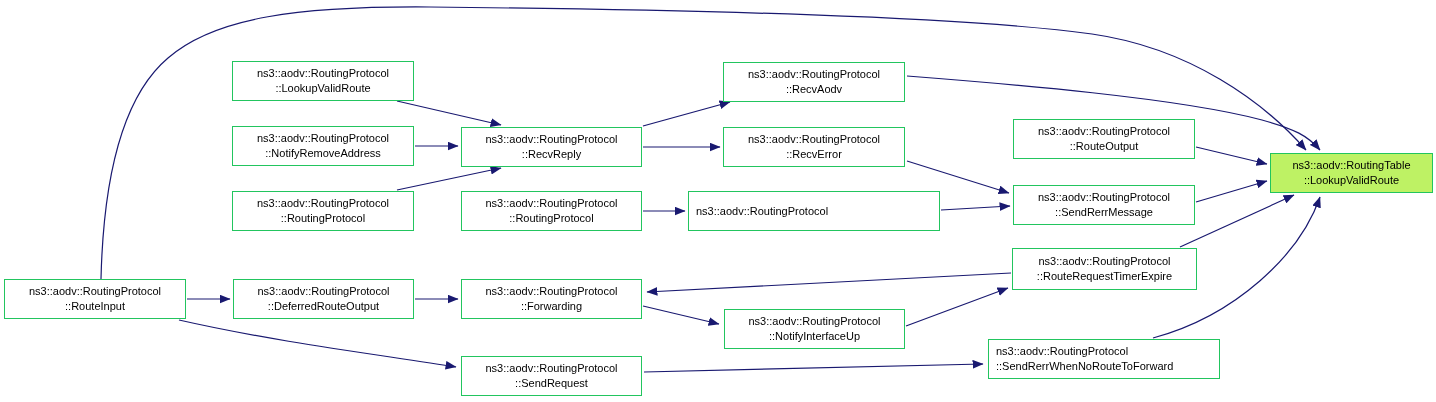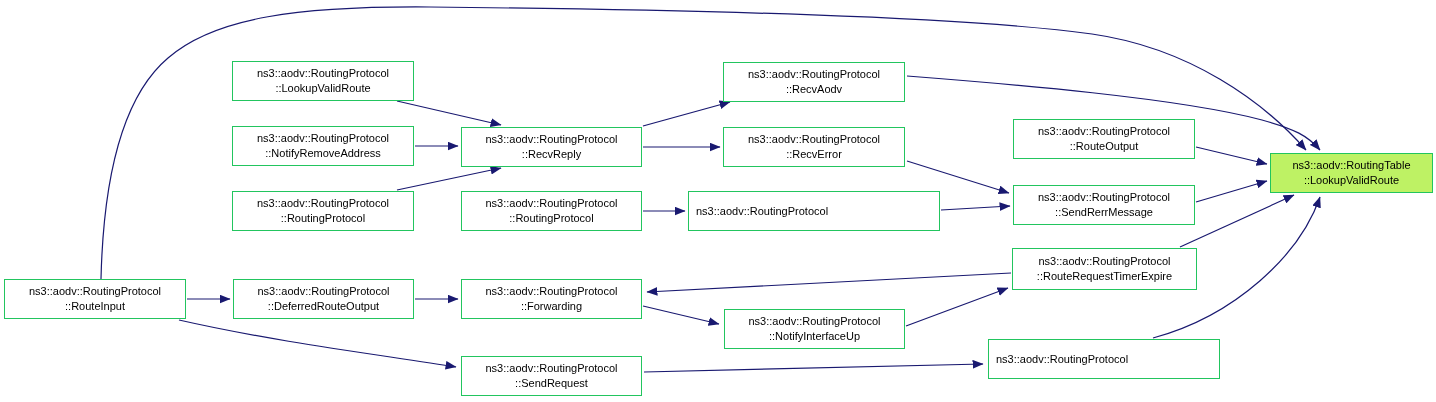--- a/index.html
+++ b/index.html
@@ -145,20 +145,21 @@
     <span>ns3::aodv::RoutingProtocol</span>
   </div>
 
   <div class="node" style="left:724px;top:309px;width:181px;height:40px">
     <span>ns3::aodv::RoutingProtocol</span>
     <span>::NotifyInterfaceUp</span>
   </div>
 
   <div class="node left-align" style="left:988px;top:339px;width:232px;height:40px">
     <span>ns3::aodv::RoutingProtocol</span>
+    <span>::SendRerrWhenNoRouteToForward</span>
   </div>
 
   <div class="node" style="left:1013px;top:119px;width:182px;height:40px">
     <span>ns3::aodv::RoutingProtocol</span>
     <span>::RouteOutput</span>
   </div>
 
   <div class="node" style="left:1013px;top:185px;width:182px;height:40px">
     <span>ns3::aodv::RoutingProtocol</span>
     <span>::SendRerrMessage</span>

